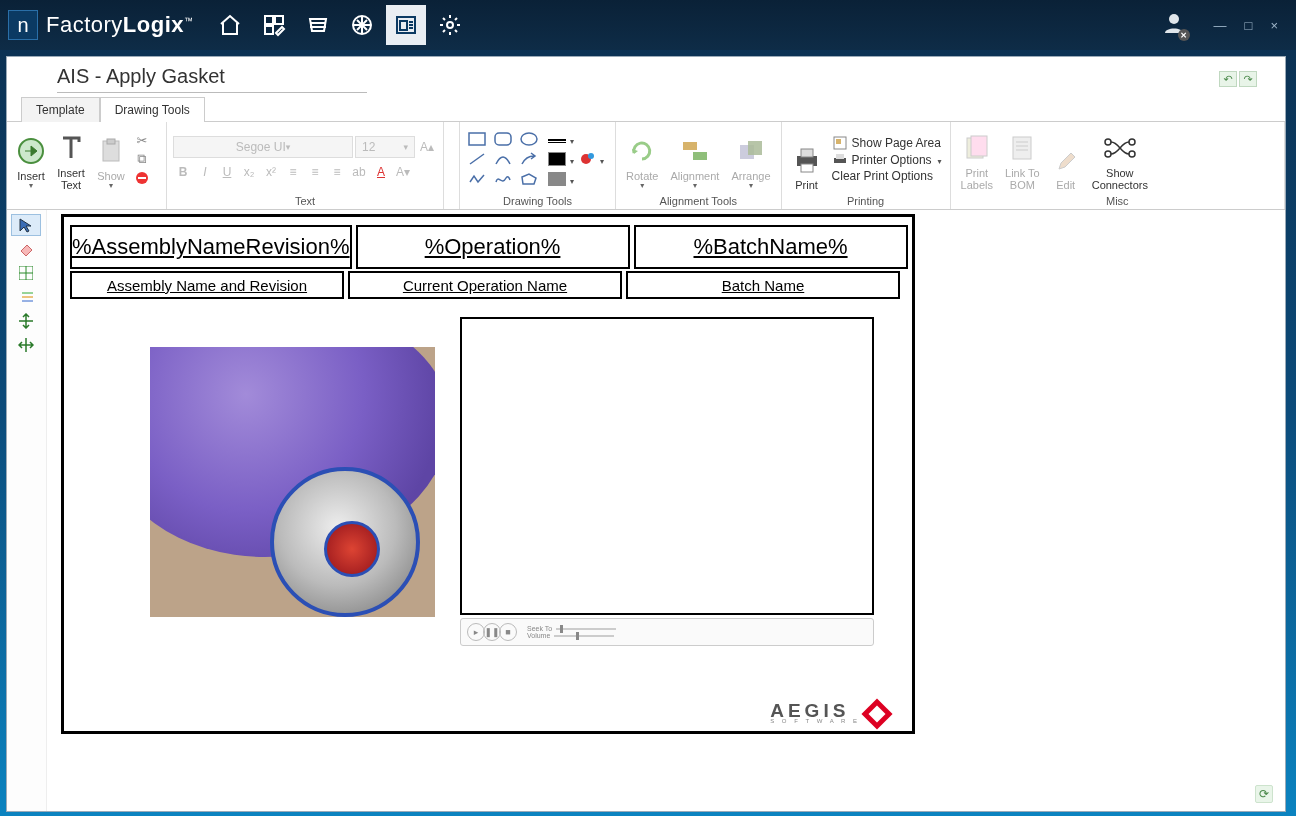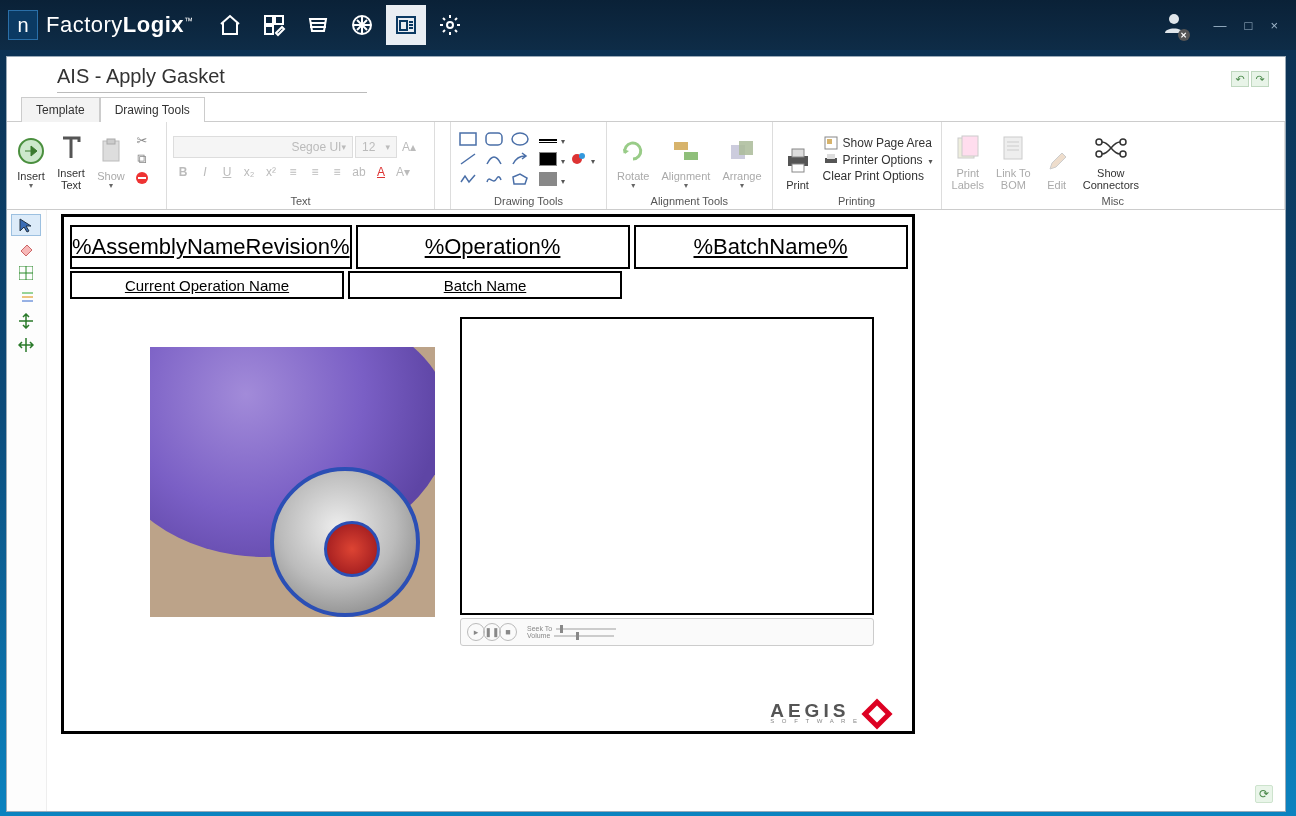--- a/index.html
+++ b/index.html
@@ -15,43 +15,43 @@
 .tb-btn svg { stroke: #fff; fill: none; }
 .tb-btn.active svg { stroke: #0b3a63; }
 .spacer { flex: 1; }
 .win-controls { display: flex; gap: 10px; align-items: center; color: #9fb6c9; font-size: 13px; padding-right: 6px; }
 .win-controls span { cursor: pointer; padding: 2px 4px; }
 .user-status { position: relative; margin-right: 24px; }
 .user-status svg { fill: #e0e6eb; }
 .user-status .x { position: absolute; bottom: -2px; right: -4px; width: 12px; height: 12px; background: #555; border-radius: 50%; color: #fff; font-size: 8px; display: flex; align-items:center; justify-content:center; font-weight:bold; }
 
 .app-outer { margin: 6px 10px 6px 6px; height: 756px; background: #fff; border: 1px solid #9aaab8; display: flex; flex-direction: column; }
-.doc-title-area { padding: 8px 0 4px 50px; display: flex; align-items: center; }
+.doc-title-area { padding: 8px 12px 4px 50px; display: flex; align-items: center; }
 .doc-title { font-size: 20px; font-weight: 300; color: #333; border-bottom: 1px solid #bbb; padding-bottom: 4px; width: 310px; }
 .undo-redo { margin-left: auto; margin-right: 16px; display: flex; gap: 2px; }
 .undo-redo .ur { width: 18px; height: 16px; border:1px solid #c0d8c0; background:#e8f4e8; display:flex; align-items:center; justify-content:center; font-size:11px; color:#4c8a4c; cursor:pointer;}
 .tabs { display: flex; padding-left: 14px; border-bottom: 1px solid #ccc; }
 .tab { padding: 5px 14px; font-size: 12px; color: #333; border: 1px solid #ccc; border-bottom: none; margin-bottom: -1px; background: #f7f7f7; cursor: pointer; }
 .tab.inactive { background: #f3f3f3; }
 .tab.active { background: #fff; }
 
 .ribbon { display: flex; border-bottom: 1px solid #ccc; background: #fff; height: 88px; }
 .rgroup { border-right: 1px solid #ddd; padding: 2px 6px; display: flex; flex-direction: column; position: relative; }
 .rgroup-label { text-align: center; font-size: 11px; color: #555; padding-top: 1px; }
 .rgroup-body { display: flex; flex: 1; align-items: center; gap: 4px; }
 .rbtn { display: flex; flex-direction: column; align-items: center; justify-content: flex-end; font-size: 11px; color: #333; padding: 2px 4px; cursor: pointer; line-height: 1.1; text-align:center; height: 68px; min-width: 36px; }
 .rbtn.disabled { color: #aaa; cursor: default; }
 .rbtn .icn { height: 34px; display:flex; align-items:center; justify-content:center; margin-bottom: 2px; }
 .rbtn .drop::after { content: "▾"; font-size: 8px; color:#666; display:block; }
 .mini-col { display:flex; flex-direction:column; gap:1px; }
 .mini-icn { width:18px; height:18px; display:flex; align-items:center; justify-content:center; font-size:13px; color:#888; }
 .txt-row { display:flex; gap:2px; align-items:center; }
 .txt-sel { border:1px solid #ddd; background:#f5f5f5; color:#bbb; font-size:12px; padding:1px 6px; height:22px; display:flex; align-items:center; }
-.txt-sel.font { width:180px; justify-content:flex-end; }
-.txt-sel.size { width:42px; justify-content:space-between; }
+.txt-sel.font { width:180px; justify-content:center; }
+.txt-sel.size { width:60px; justify-content:space-between; }
 .txt-btn { width:20px; height:20px; border:1px solid transparent; display:flex; align-items:center; justify-content:center; font-size:12px; color:#bbb; }
 .shape-row { display:flex; gap:4px; }
 .shape-cell { width:22px; height:18px; display:flex; align-items:center; justify-content:center; cursor:pointer; }
 .style-stack { display:flex; flex-direction:column; gap:2px; align-items:flex-start; }
 .style-row { display:flex; align-items:center; gap:2px; }
 .swatch { width:18px; height:14px; border:1px solid #888; }
 .dropdown-caret::after { content:"▾"; font-size:8px; color:#555; margin-left:2px; }
 .print-opts { display:flex; flex-direction:column; font-size:12px; color:#333; gap:1px; }
 .print-opts .row { display:flex; align-items:center; gap:4px; cursor:pointer; padding:0 2px; }
 .print-opts .icn-sm { width:16px; height:16px; display:flex; align-items:center; justify-content:center; }
@@ -500,20 +500,21 @@
     </div>
 
     <div class="canvas-wrap">
       <div class="canvas-page">
         <div class="ph-row">
           <div class="ph-box">%AssemblyNameRevision%</div>
           <div class="ph-box">%Operation%</div>
           <div class="ph-box">%BatchName%</div>
         </div>
         <div class="ph-row labels" style="padding-top:0">
+          <div class="ph-box">Assembly Name and Revision</div>
           <div class="ph-box">Current Operation Name</div>
           <div class="ph-box">Batch Name</div>
         </div>
         <div class="content-row">
           <div class="photo">
             <div class="glove"></div>
             <div class="flange"></div>
           </div>
           <div class="vid-panel">
             <div class="vid-box"></div>

